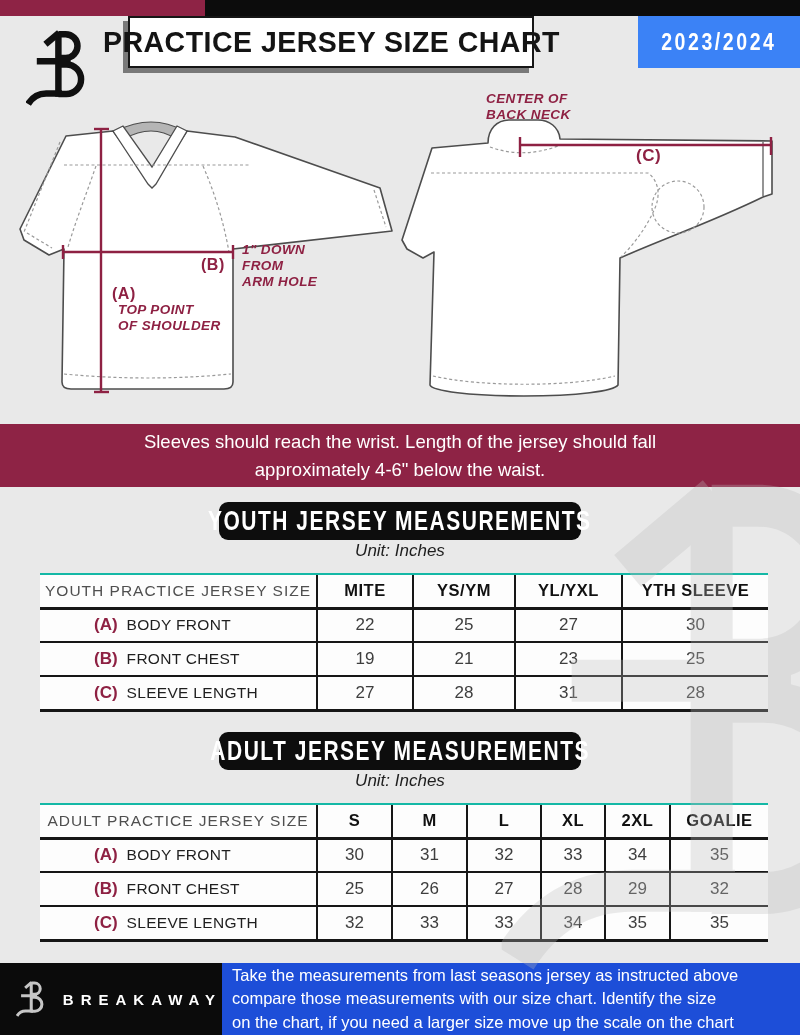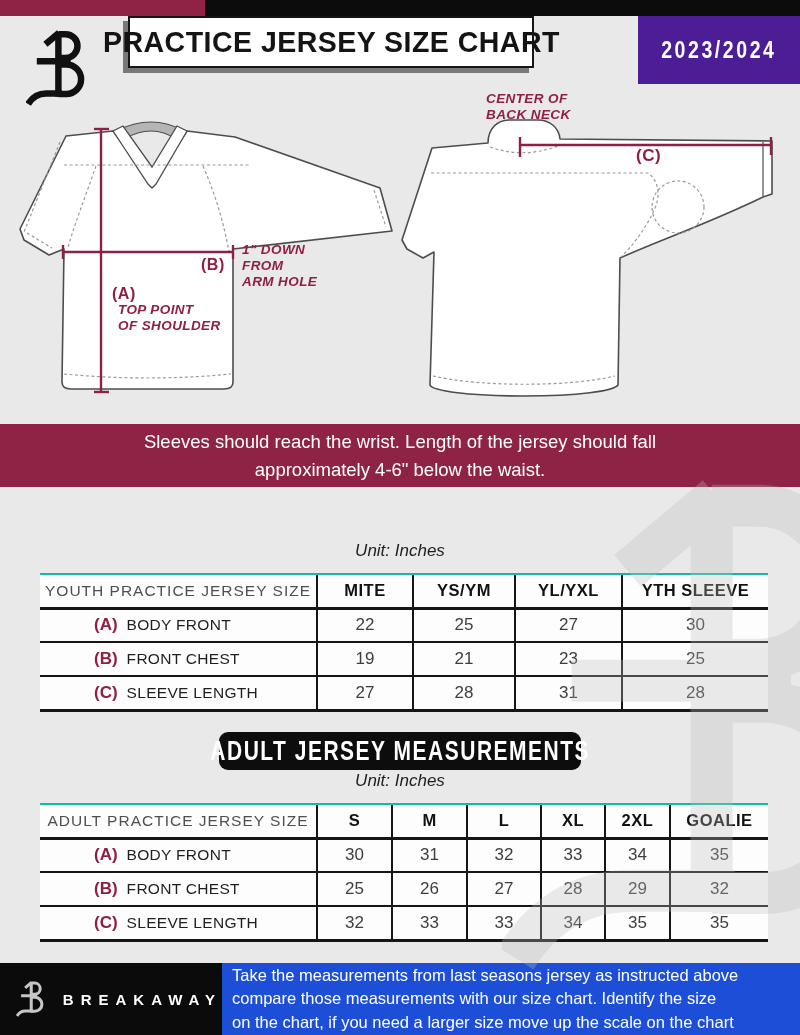--- a/index.html
+++ b/index.html
@@ -9,21 +9,21 @@
   
   .top-maroon{position:absolute;left:0;top:0;width:205px;height:16px;background:#8E2345;}
   .top-black{position:absolute;left:205px;top:0;width:595px;height:16px;background:#0c0c0c;}
 
   
   .logo-header{position:absolute;left:26px;top:24px;width:72px;height:88px;color:#101010;}
   .title-box{position:absolute;left:128px;top:16px;width:406px;height:52px;background:#ffffff;
              border:2px solid #161616;box-shadow:-5px 5px 0 rgba(30,30,30,.55);
              display:flex;align-items:center;justify-content:center;box-sizing:border-box;}
   .title-text{font-size:30px;font-weight:800;color:#141414;letter-spacing:.5px;transform:scaleX(.95);white-space:nowrap;}
-  .season-box{position:absolute;left:638px;top:16px;width:162px;height:68px;background:#4c1d95;
+  .season-box{position:absolute;left:638px;top:16px;width:162px;height:52px;background:#3b82f6;
               display:flex;align-items:center;justify-content:center;}
   .season-text{color:#fff;font-size:23px;font-weight:700;letter-spacing:3px;transform:scaleX(.85);white-space:nowrap;}
 
   
   .diagram{position:absolute;left:0;top:85px;width:800px;height:340px;}
   .ann{position:absolute;color:#8E2143;}
   .ann-bold{font-weight:800;font-size:16px;letter-spacing:.5px;}
   .ann-italic{font-style:italic;font-size:13.5px;line-height:1.18;letter-spacing:.4px;font-weight:600;}
 
   
@@ -152,20 +152,23 @@
   <div class="ann ann-italic" style="left:118px;top:302px;">
     <div>TOP POINT</div>
     <div>OF SHOULDER</div>
   </div>
 
   <div class="banner">
     <div>Sleeves should reach the wrist. Length of the jersey should fall</div>
     <div>approximately 4-6" below the waist.</div>
   </div>
 
+  <div class="pill" style="top:502px;">
+    <span class="pill-text">YOUTH JERSEY MEASUREMENTS</span>
+  </div>
   <div class="unit" style="top:541px;">Unit: Inches</div>
 
   <table class="tbl" style="top:573px;">
     <colgroup>
         <col style="width:277px">
         <col style="width:96px">
         <col style="width:102px">
         <col style="width:107px">
         <col style="width:146px">
       </colgroup>

